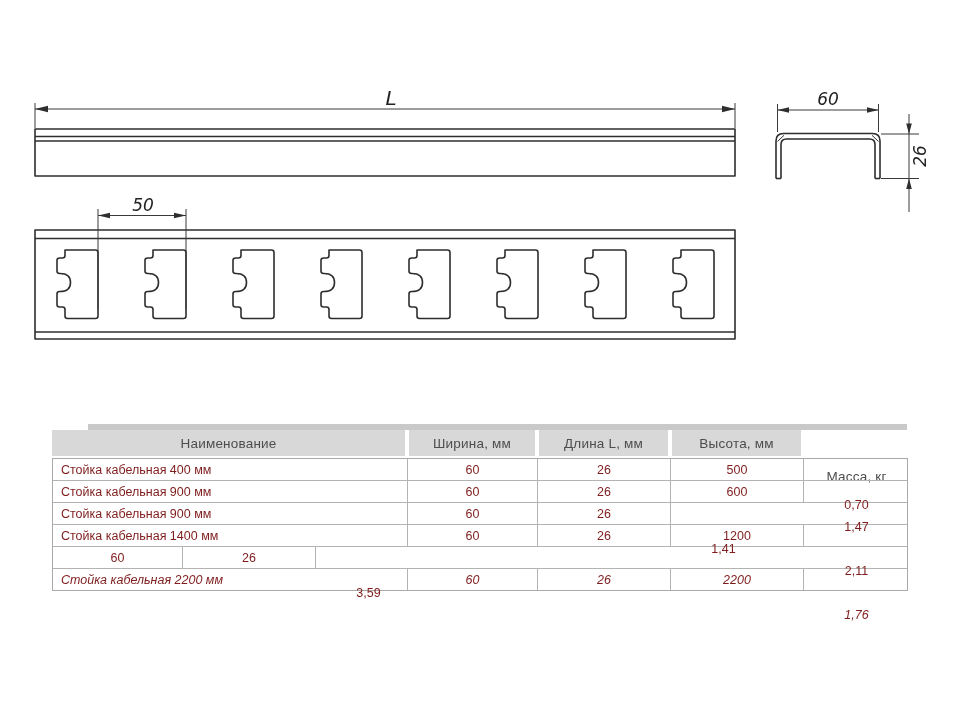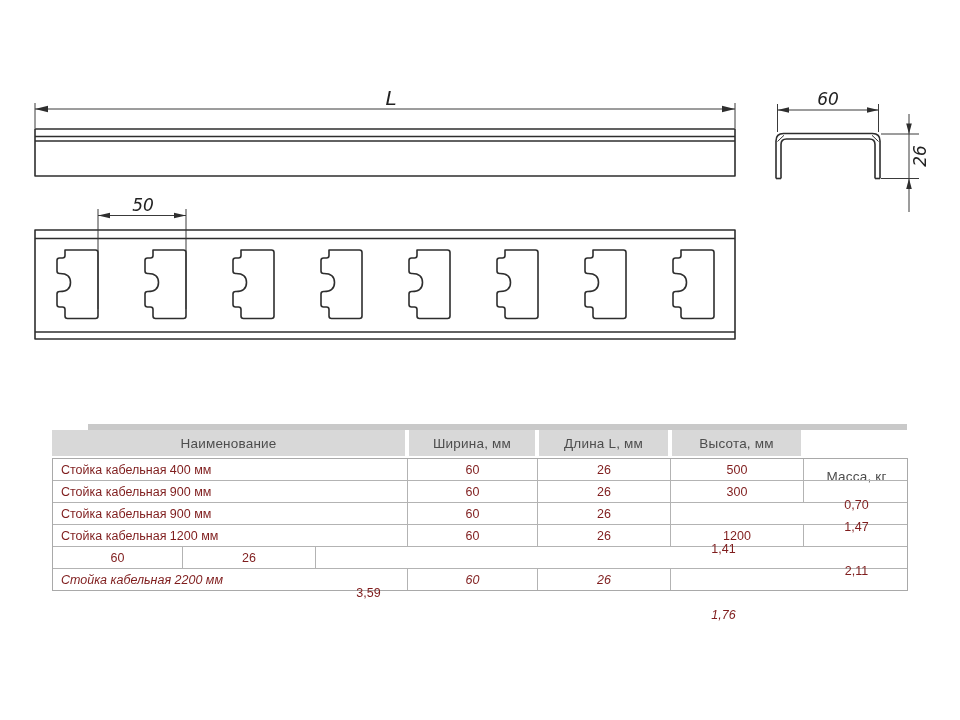--- a/index.html
+++ b/index.html
@@ -148,43 +148,44 @@
           <div class="tcell c0 w0">Стойка кабельная 400 мм</div>
           <div class="tcell c1 w1">60</div>
           <div class="tcell c2 w2">26</div>
           <div class="tcell c3 w3">500</div>
           <div class="tcell c4 w4">0,70</div>
         </div>
         <div class="trow">
           <div class="tcell c0 w0">Стойка кабельная 900 мм</div>
           <div class="tcell c1 w1">60</div>
           <div class="tcell c2 w2">26</div>
-          <div class="tcell c3 w3">300</div>
+          <div class="tcell c3 w3">600</div>
           <div class="tcell c4 w4">1,47</div>
         </div>
         <div class="trow">
           <div class="tcell c0 w0">Стойка кабельная 900 мм</div>
           <div class="tcell c1 w1">60</div>
           <div class="tcell c2 w2">26</div>
           <div class="tcell c4 w4">1,41</div>
         </div>
         <div class="trow">
-          <div class="tcell c0 w0">Стойка кабельная 1200 мм</div>
+          <div class="tcell c0 w0">Стойка кабельная 1400 мм</div>
           <div class="tcell c1 w1">60</div>
           <div class="tcell c2 w2">26</div>
           <div class="tcell c3 w3">1200</div>
           <div class="tcell c4 w4">2,11</div>
         </div>
         <div class="trow">
           <div class="tcell c1 w1">60</div>
           <div class="tcell c2 w2">26</div>
           <div class="tcell c4 w4">3,59</div>
         </div>
         <div class="trow">
           <div class="tcell c0 w0">Стойка кабельная 2200 мм</div>
           <div class="tcell c1 w1">60</div>
           <div class="tcell c2 w2">26</div>
+          <div class="tcell c3 w3">2200</div>
           <div class="tcell c4 w4">1,76</div>
         </div>
       </div>
   </div>
 
 </div>
 
 </body></html>

